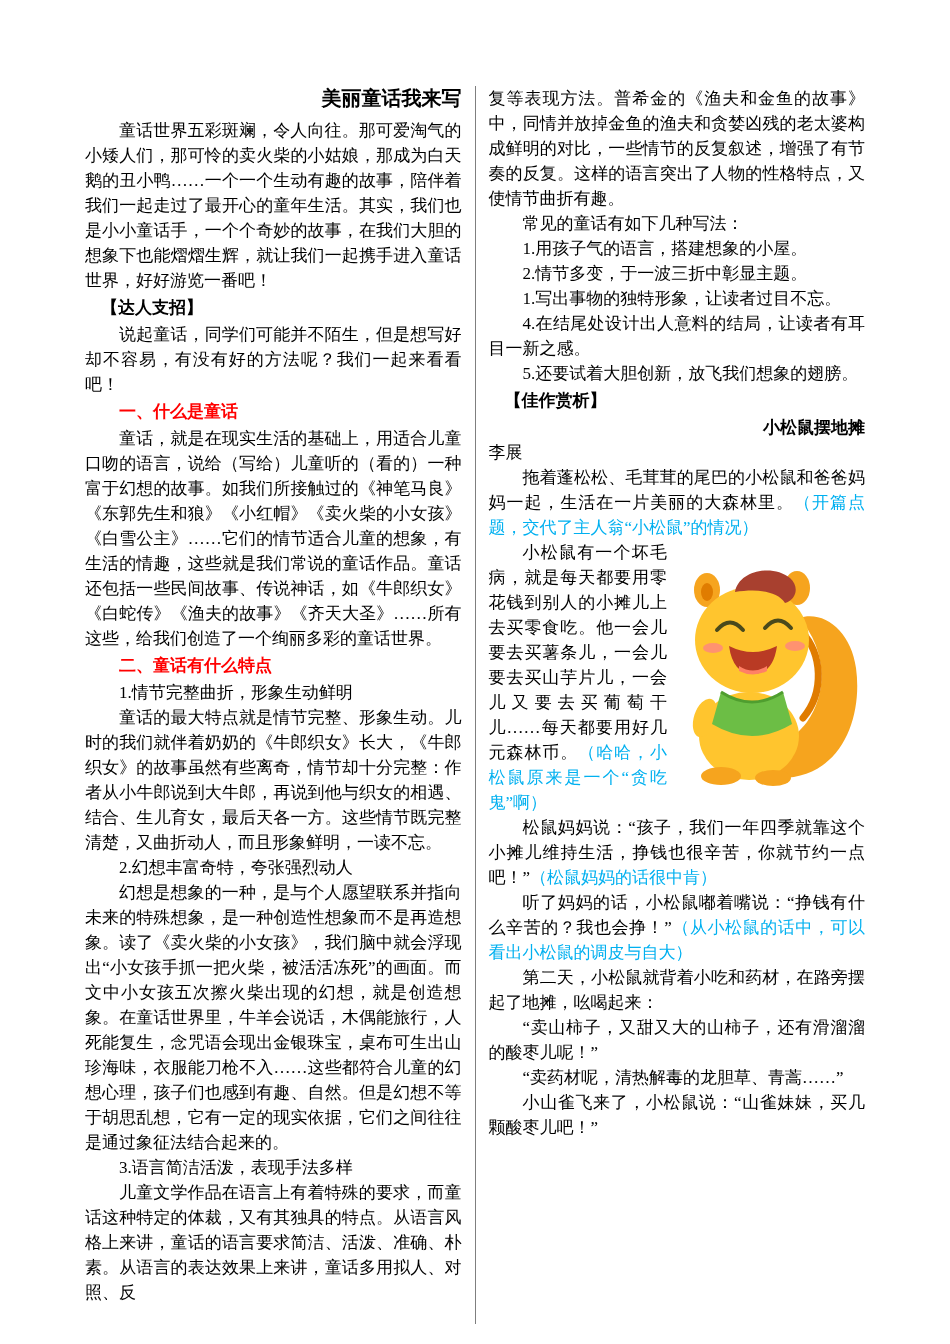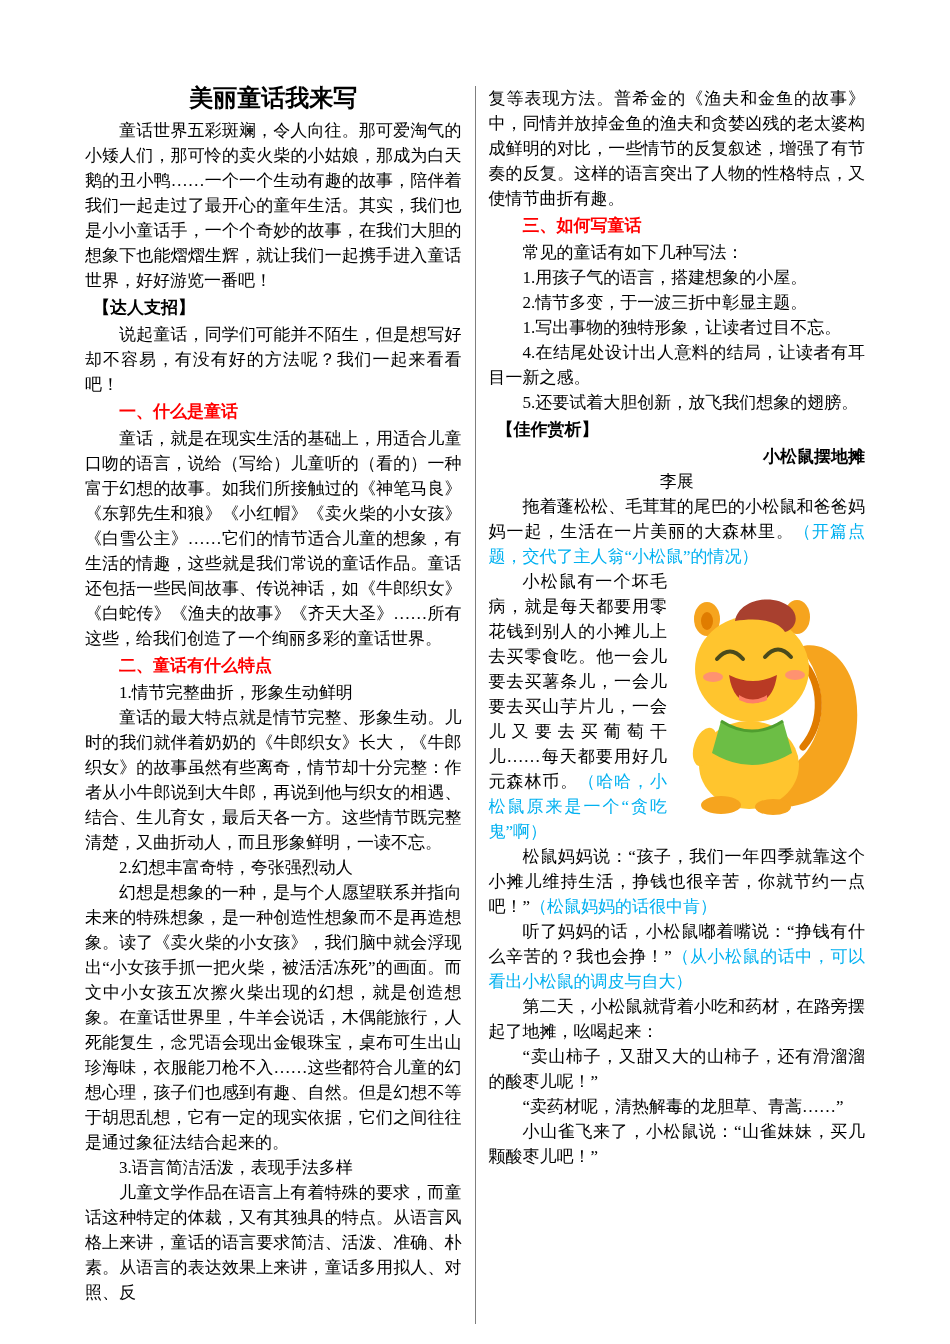--- a/index.html
+++ b/index.html
@@ -23,41 +23,41 @@
     line-height: 25px;
     text-align: justify;
   }
   .divider {
     width: 1px;
     background: #7f7f7f;
     margin: 0 13px;
     align-self: stretch;
   }
   .doc-title {
-    font-size: 24px;
+    font-size: 20px;
     font-weight: bold;
-    text-align: center;
+    text-align: right;
     margin-bottom: 7px;
   }
   p.body { text-indent: 2em; }
   p.noindent { text-indent: 0; }
   .red-h {
     color: #FF0000;
     font-weight: bold;
     text-indent: 2em;
     margin: 2px 0;
   }
-  .bold-h { font-weight: bold; margin: 2px 8px; }
+  .bold-h { font-weight: bold; margin: 2px 16px; }
   .sub { text-indent: 1.6em; }
   .essay-title {
     font-weight: bold;
     text-align: right;
     margin-top: 2px;
   }
-  .author { text-align: center; }
+  .author { }
   .note { color: #00B0F0; }
   .squirrel {
     float: right;
     width: 192px;
     height: 250px;
     margin-left: 6px;
   }
   .clear { clear: both; }
 </style>
 </head>
@@ -78,21 +78,20 @@
     <p class="body sub">2.幻想丰富奇特，夸张强烈动人</p>
     <p class="body">幻想是想象的一种，是与个人愿望联系并指向未来的特殊想象，是一种创造性想象而不是再造想象。读了《卖火柴的小女孩》，我们脑中就会浮现出“小女孩手抓一把火柴，被活活冻死”的画面。而文中小女孩五次擦火柴出现的幻想，就是创造想象。在童话世界里，牛羊会说话，木偶能旅行，人死能复生，念咒语会现出金银珠宝，桌布可生出山珍海味，衣服能刀枪不入……这些都符合儿童的幻想心理，孩子们也感到有趣、自然。但是幻想不等于胡思乱想，它有一定的现实依据，它们之间往往是通过象征法结合起来的。</p>
     <p class="body sub">3.语言简洁活泼，表现手法多样</p>
     <p class="body">儿童文学作品在语言上有着特殊的要求，而童话这种特定的体裁，又有其独具的特点。从语言风格上来讲，童话的语言要求简洁、活泼、准确、朴素。从语言的表达效果上来讲，童话多用拟人、对照、反</p>
   </div>
 
   <div class="divider"></div>
 
   <div class="col">
     <p class="body noindent">复等表现方法。普希金的《渔夫和金鱼的故事》中，同情并放掉金鱼的渔夫和贪婪凶残的老太婆构成鲜明的对比，一些情节的反复叙述，增强了有节奏的反复。这样的语言突出了人物的性格特点，又使情节曲折有趣。</p>
-    <div class="red-h">三、如何写童话</div>
     <p class="body">常见的童话有如下几种写法：</p>
     <p class="body">1.用孩子气的语言，搭建想象的小屋。</p>
     <p class="body">2.情节多变，于一波三折中彰显主题。</p>
     <p class="body">1.写出事物的独特形象，让读者过目不忘。</p>
     <p class="body">4.在结尾处设计出人意料的结局，让读者有耳目一新之感。</p>
     <p class="body">5.还要试着大胆创新，放飞我们想象的翅膀。</p>
     <div class="bold-h">【佳作赏析】</div>
     <div class="essay-title">小松鼠摆地摊</div>
     <div class="author">李展</div>
 

